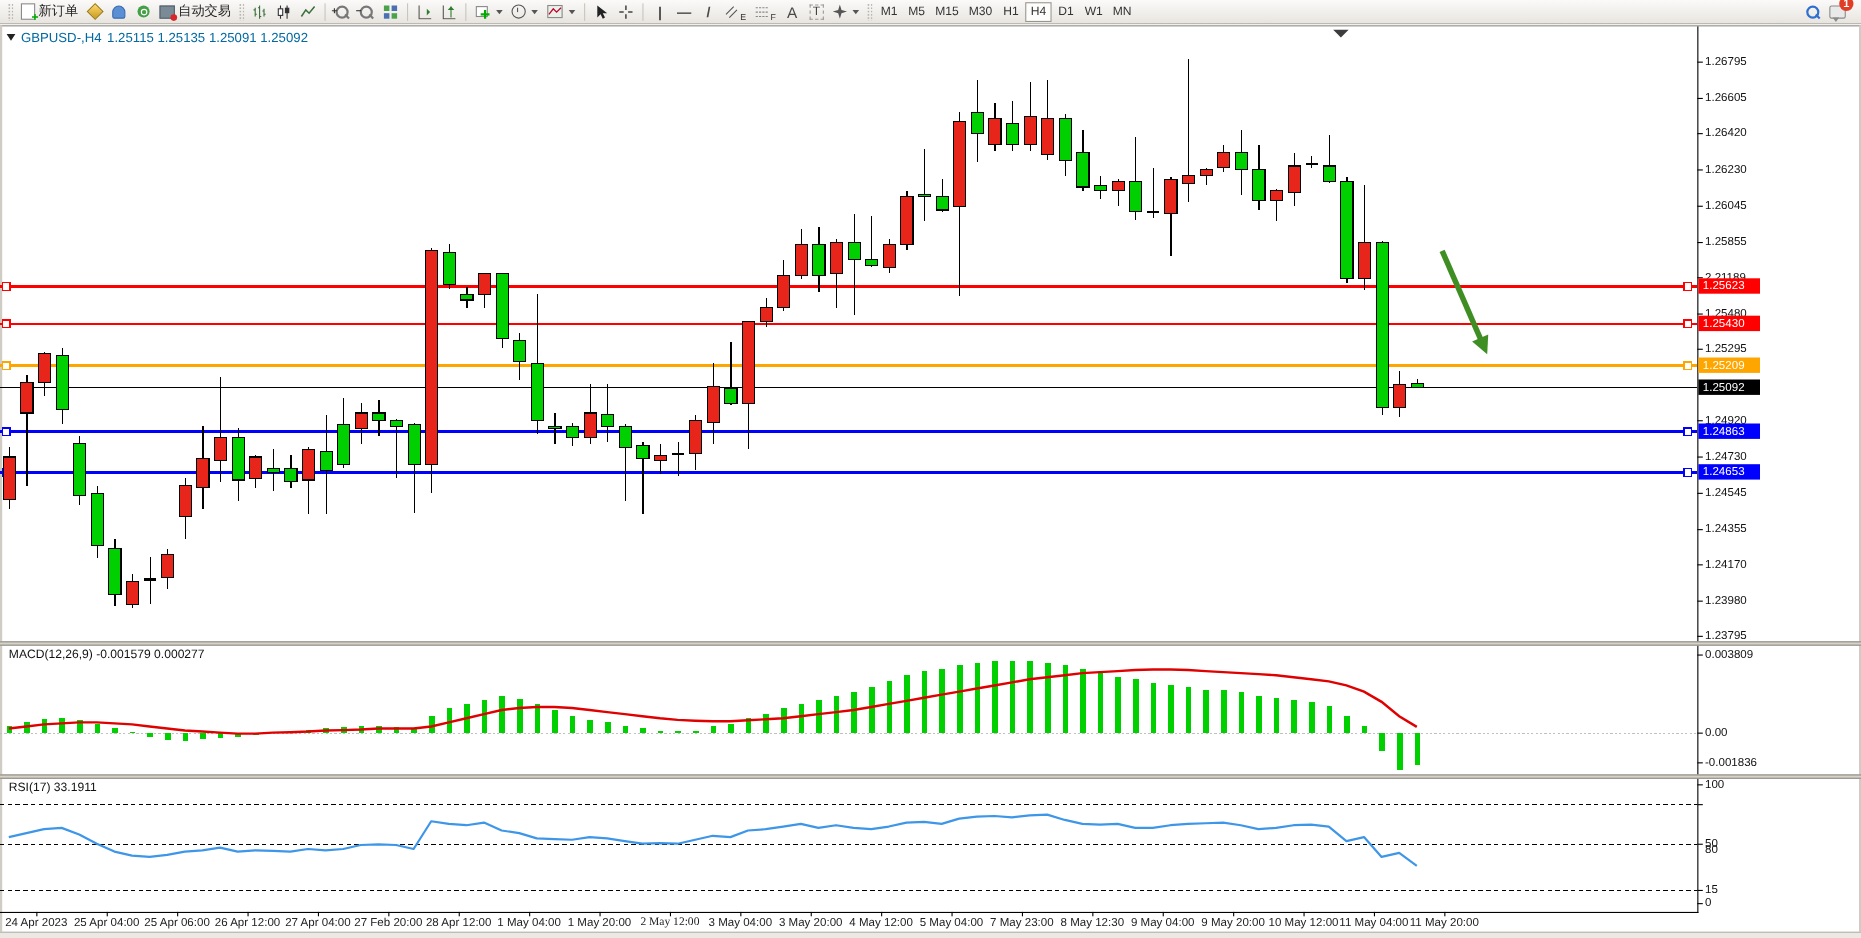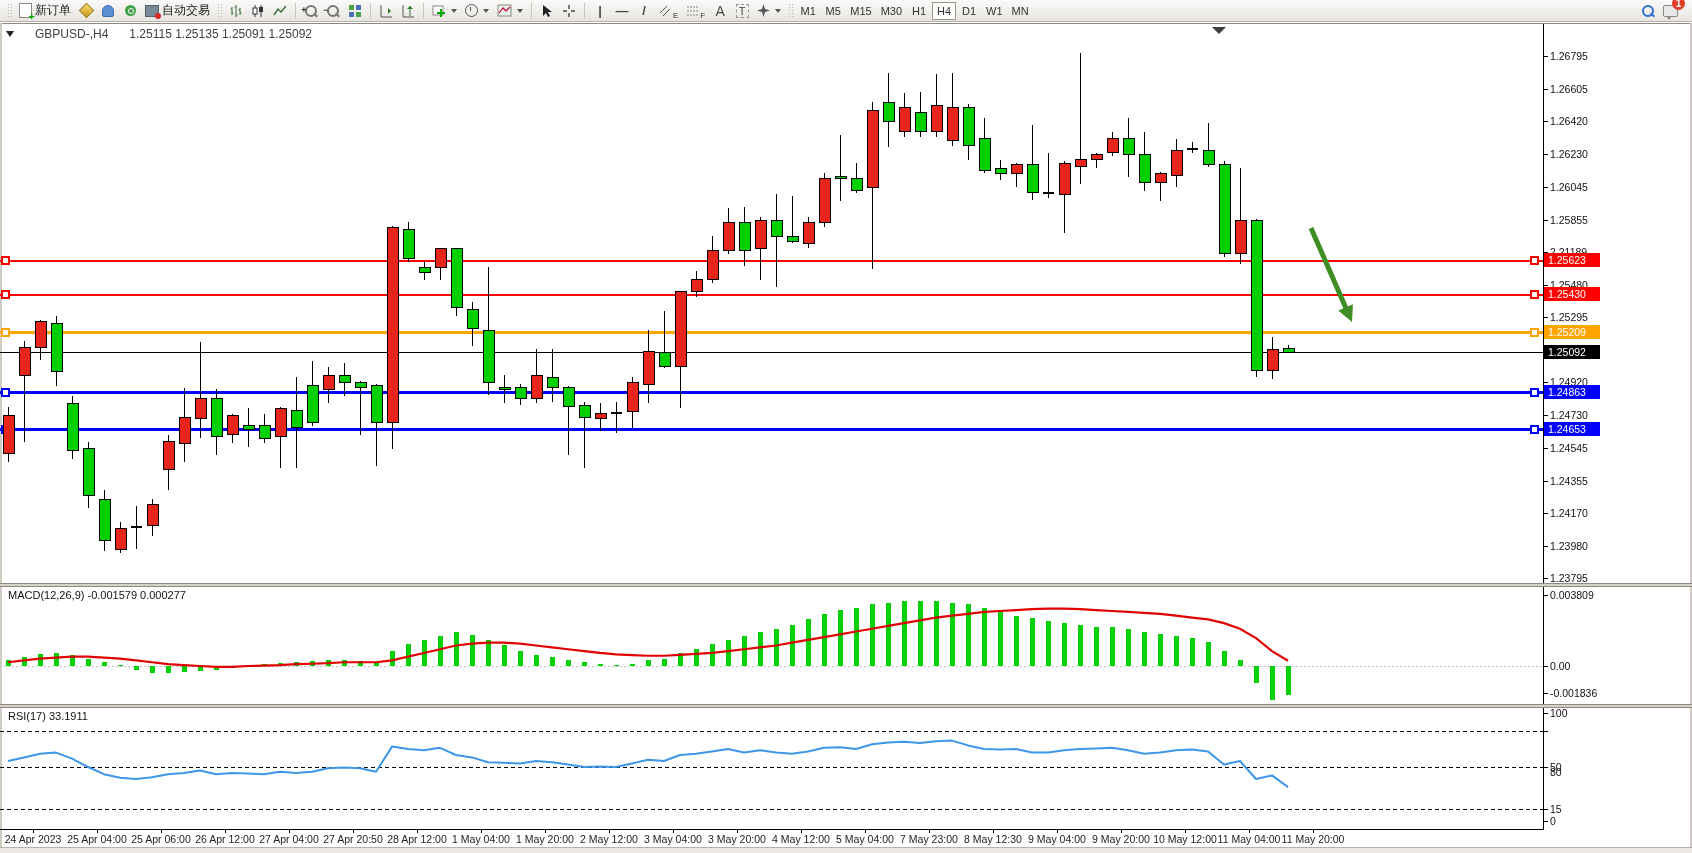--- a/index.html
+++ b/index.html
@@ -15,21 +15,21 @@
   .tb-right{margin-left:auto;display:flex;align-items:center;}
   .glyph{font-size:13px;color:#4a4a4a;font-weight:bold;}
   .badge{position:absolute;right:-4px;top:-5px;background:#e03c26;color:#fff;border-radius:8px;font-size:10px;min-width:13px;height:13px;line-height:13px;text-align:center;font-weight:bold;}
   
   .chartwin{position:absolute;left:0;top:23px;width:1692px;height:830px;background:#fff;border-top:1px solid #8e8a82;}
   .edge-l{position:absolute;left:0;top:23px;width:2px;height:830px;background:#cfccc4;}
   .edge-r{position:absolute;right:0;top:23px;width:2px;height:830px;background:#cfccc4;}
   .panel-sep{position:absolute;left:0;width:1692px;height:4px;background:#d6d2ca;border-top:1px solid #8e8a82;border-bottom:1px solid #8e8a82;box-sizing:border-box;z-index:6;}
   .vaxis{position:absolute;left:1543px;top:24px;width:1px;height:806px;background:#000;z-index:5;}
   .haxis{position:absolute;left:0;top:829px;width:1544px;height:1px;background:#000;z-index:5;}
-  .chart-title{position:absolute;left:6px;top:27px;font-size:12px;color:#404040;z-index:7;display:flex;align-items:center;gap:21px;}
+  .chart-title{position:absolute;left:6px;top:27px;font-size:12px;color:#0369a1;z-index:7;display:flex;align-items:center;gap:5px;}
   .sym-tri{width:0;height:0;border-left:4px solid transparent;border-right:4px solid transparent;border-top:6px solid #222;}
   .ind-label{position:absolute;left:8px;font-size:11px;color:#111;z-index:7;}
   .axis-label{position:absolute;left:1550px;font-size:10.5px;color:#111;white-space:nowrap;z-index:4;}
   .axis-tick{position:absolute;left:1543px;width:5px;height:1px;background:#000;z-index:4;}
   .price-badge{position:absolute;left:1544px;width:52px;height:14px;color:#fff;font-size:10.5px;line-height:14px;padding-left:4px;z-index:8;}
   .time-label{position:absolute;top:833px;font-size:10.5px;color:#222;white-space:nowrap;transform:translateX(-50%);z-index:4;}
   .time-tick{position:absolute;top:829px;width:1px;height:4px;background:#000;z-index:5;}
   .statusbar{position:absolute;left:0;top:847px;width:1692px;height:6px;background:#ece9e4;border-top:1px solid #b5b2ab;}
   svg{position:absolute;left:0;z-index:3;}
   
@@ -571,29 +571,29 @@
       <div class="time-label" style="left: 33px;">24 Apr 2023</div>
       <div class="time-tick" style="left: 33px;"></div>
       <div class="time-label" style="left: 97px;">25 Apr 04:00</div>
       <div class="time-tick" style="left: 97px;"></div>
       <div class="time-label" style="left: 161px;">25 Apr 06:00</div>
       <div class="time-tick" style="left: 161px;"></div>
       <div class="time-label" style="left: 225px;">26 Apr 12:00</div>
       <div class="time-tick" style="left: 225px;"></div>
       <div class="time-label" style="left: 289px;">27 Apr 04:00</div>
       <div class="time-tick" style="left: 289px;"></div>
-      <div class="time-label" style="left: 353px;">27 Apr 20:50</div>
+      <div class="time-label" style="left: 353px;">27 Feb 20:00</div>
       <div class="time-tick" style="left: 353px;"></div>
       <div class="time-label" style="left: 417px;">28 Apr 12:00</div>
       <div class="time-tick" style="left: 417px;"></div>
       <div class="time-label" style="left: 481px;">1 May 04:00</div>
       <div class="time-tick" style="left: 481px;"></div>
       <div class="time-label" style="left: 545px;">1 May 20:00</div>
       <div class="time-tick" style="left: 545px;"></div>
-      <div class="time-label" style="left: 609px;">2 May 12:00</div>
+      <div class="time-label" style="left: 609px; font-family: Liberation Serif, serif;">2 May 12:00</div>
       <div class="time-tick" style="left: 609px;"></div>
       <div class="time-label" style="left: 673px;">3 May 04:00</div>
       <div class="time-tick" style="left: 673px;"></div>
       <div class="time-label" style="left: 737px;">3 May 20:00</div>
       <div class="time-tick" style="left: 737px;"></div>
       <div class="time-label" style="left: 801px;">4 May 12:00</div>
       <div class="time-tick" style="left: 801px;"></div>
       <div class="time-label" style="left: 865px;">5 May 04:00</div>
       <div class="time-tick" style="left: 865px;"></div>
       <div class="time-label" style="left: 929px;">7 May 23:00</div>

